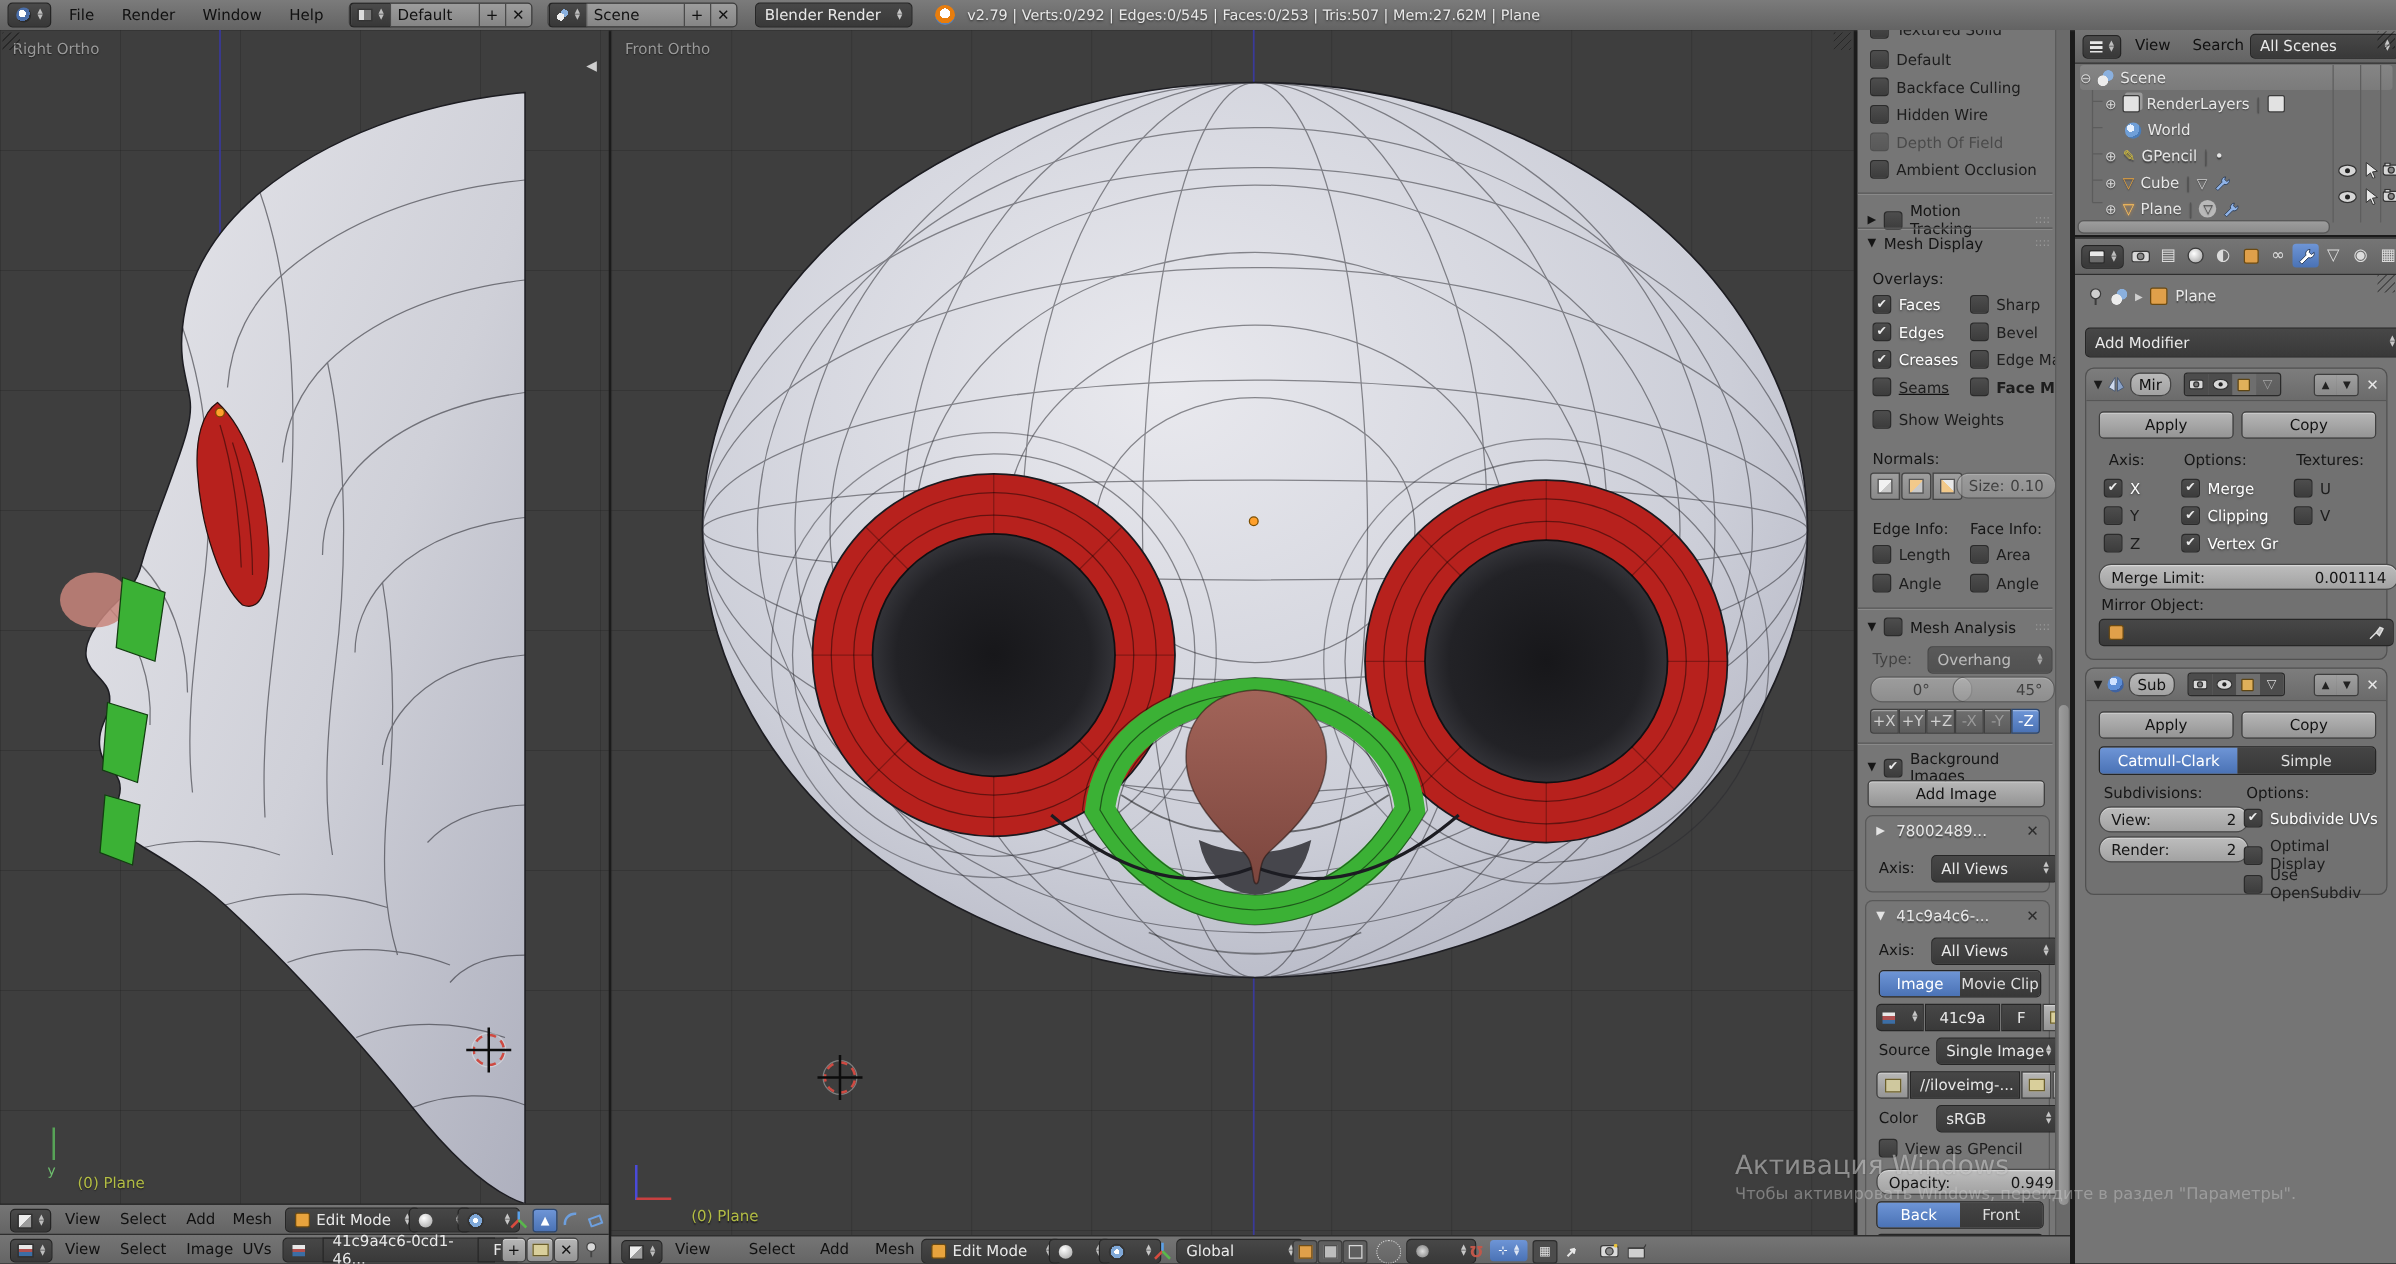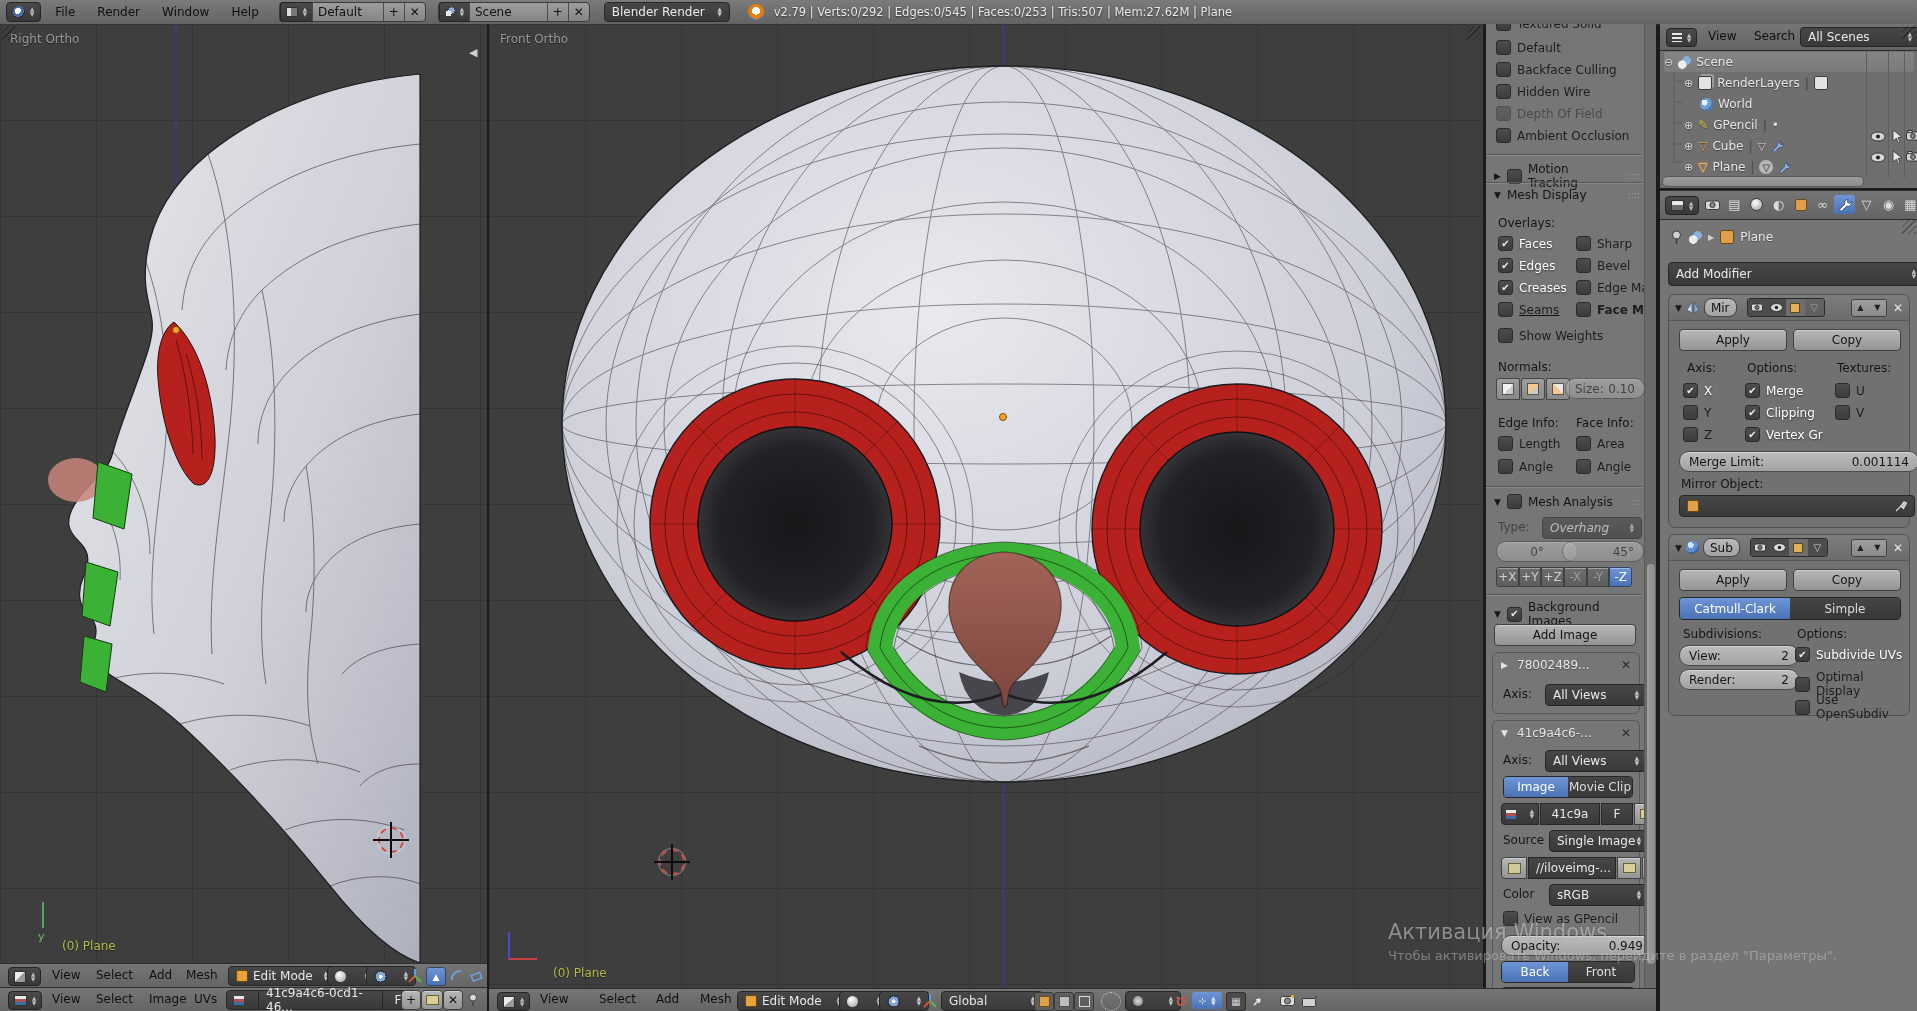--- a/index.html
+++ b/index.html
@@ -569,21 +569,21 @@
       <span style="font-size:9px;">▼</span>
       <span class="cb">
           <i class="box">
             <i>✔</i>
           </i>
         </span>
       <span>Mesh Analysis</span>
         <span class="grips">::::</span>
     </div>
     <span class="t lbl" style="left:12px;top:496px;opacity:.55;">Type:</span>
-    <div class="abs dd" style="left:56px;top:493px;width:84px;opacity:.6;font-style:italic;">
+    <div class="abs dd" style="left:56px;top:493px;width:84px;opacity:.6;">
         <span>Overhang</span>
         <span class="ud"></span>
       </div>
     <div class="abs sl dis" style="left:10px;top:517px;width:62px;">
         <span></span>
         <span>0°</span>
         <span></span>
       </div>
     <div class="abs sl dis" style="left:76px;top:517px;width:62px;justify-content:flex-end;">
         <span></span>

